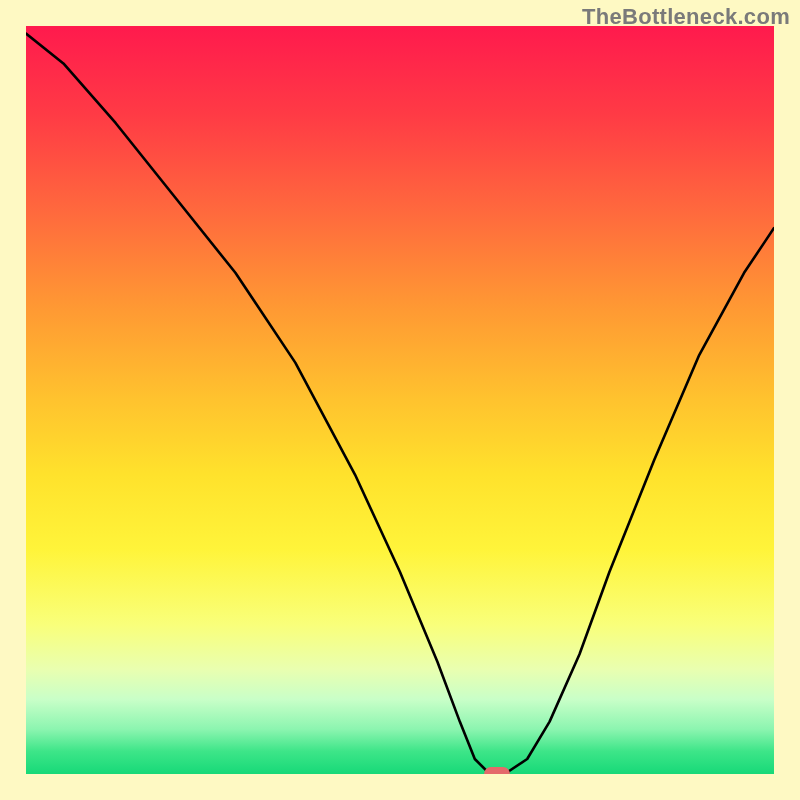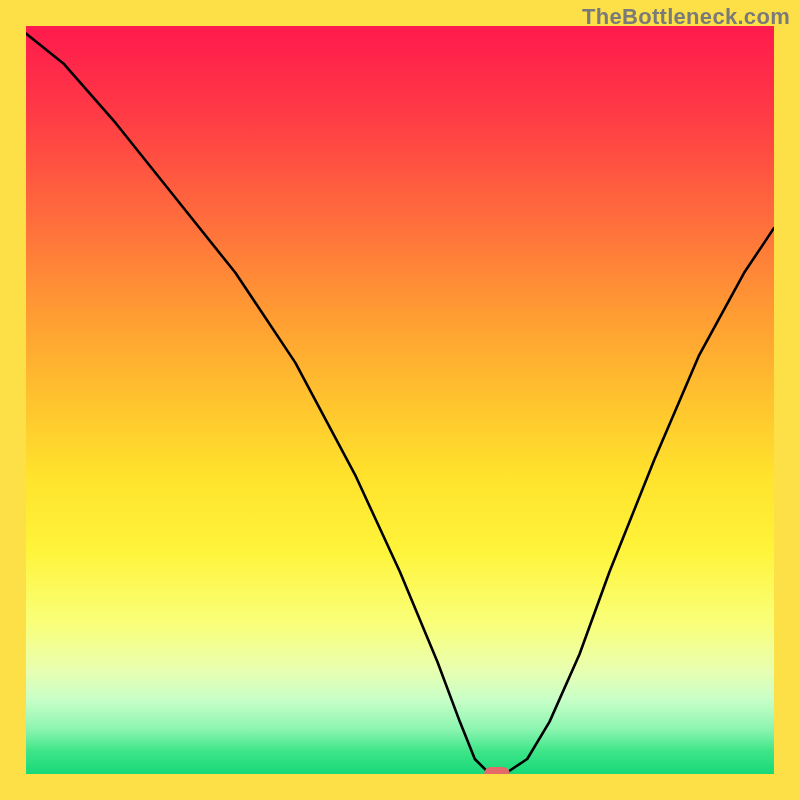--- a/index.html
+++ b/index.html
@@ -8,21 +8,21 @@
     width: 800px;
     height: 800px;
     background: #000;
     overflow: hidden;
     font-family: Arial, Helvetica, sans-serif;
   }
   .frame {
     position: relative;
     width: 800px;
     height: 800px;
-    background: #fde047;
+    background: #fef9c3;
   }
   .watermark {
     position: absolute;
     top: 4px;
     right: 10px;
     color: #7a7a7a;
     font-size: 22px;
     font-weight: 600;
     letter-spacing: 0.3px;
     z-index: 10;

